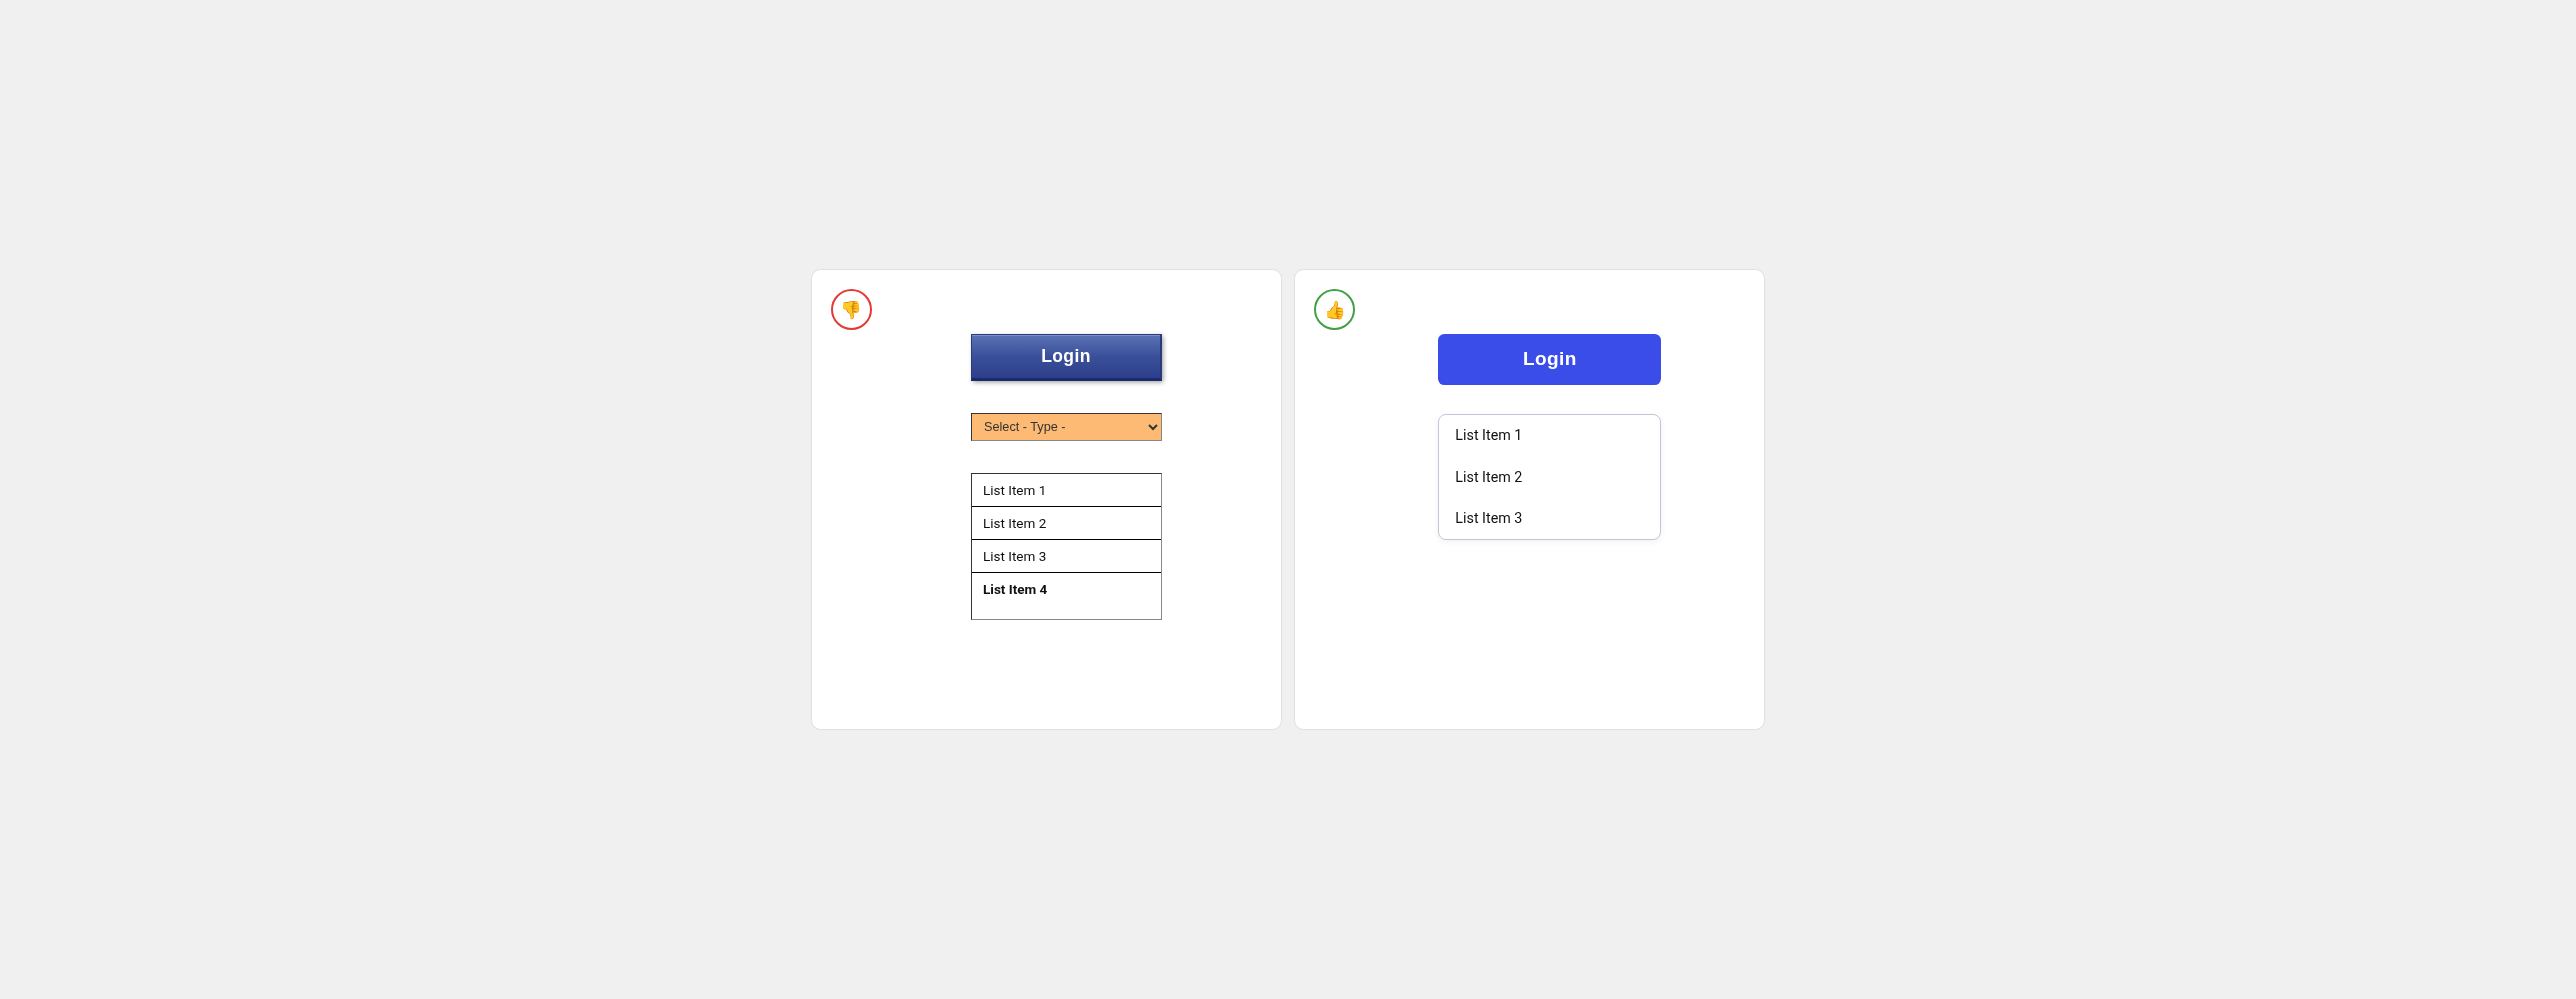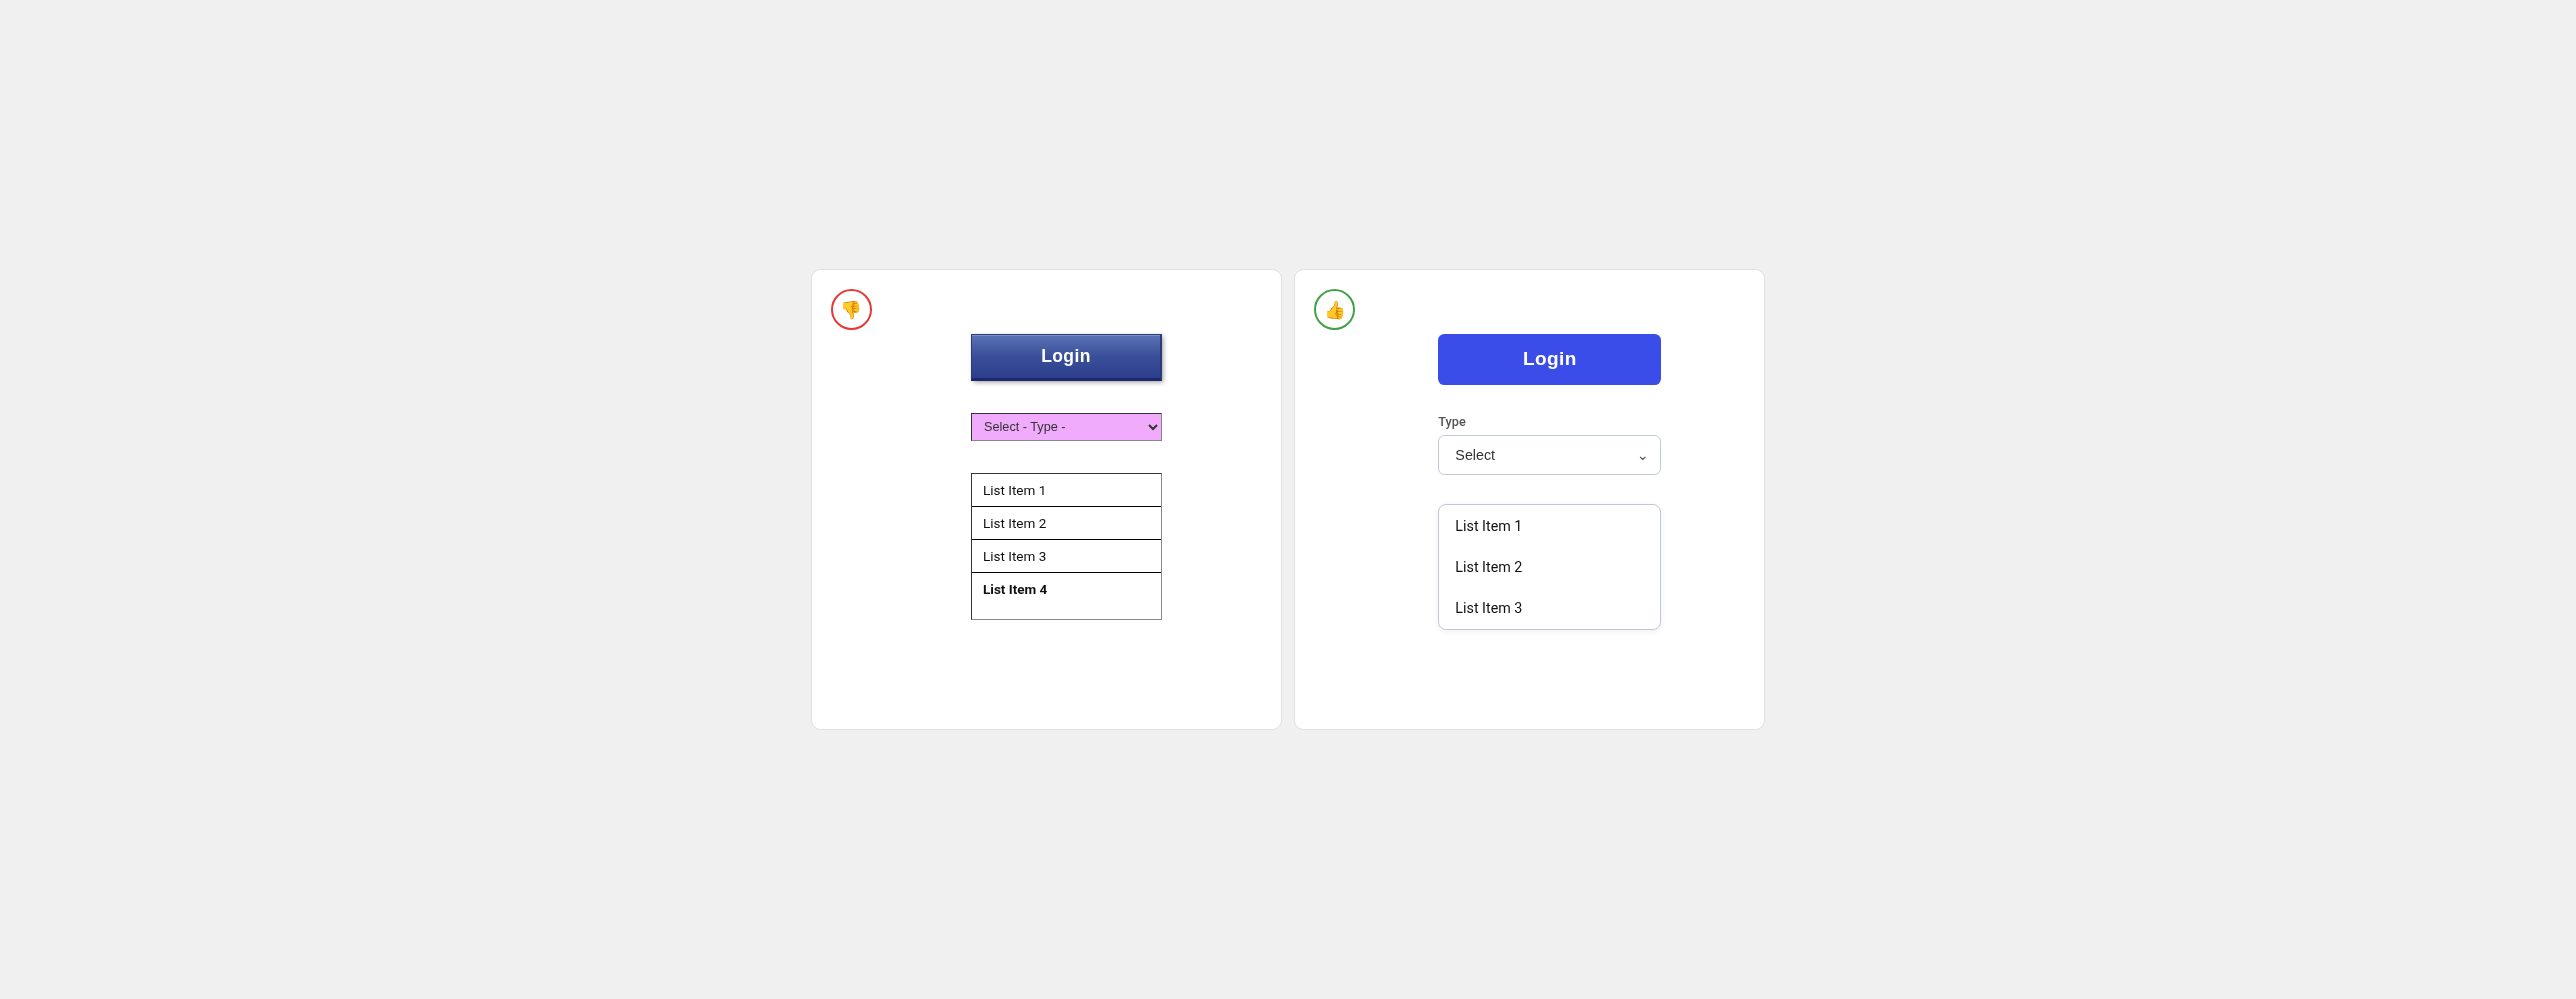--- a/index.html
+++ b/index.html
@@ -81,21 +81,21 @@
       cursor: pointer;
       letter-spacing: 0.4px;
       box-shadow: inset 0 0.8px 0 rgba(255,255,255,0.3), 1.6px 2.4px 4.8px rgba(0,0,0,0.4);
       min-width: 191px;
       text-align: center;
     }
 
     .select-old {
       appearance: auto;
       -webkit-appearance: auto;
-      background: #f0abfc;
+      background: #fdba74;
       border: 1.6px inset #888;
       padding: 4.8px 8px;
       font-size: 12.7px;
       min-width: 191px;
       color: #333;
     }
 
     .listbox-old {
       border: 1.6px inset #888;
       min-width: 191px;
@@ -237,29 +237,20 @@
   </div>
 
   <div class="panel">
     <div class="badge badge-good">
       <span>👍</span>
     </div>
 
     <div class="panel-right">
       <button class="login-btn-new">Login</button>
 
-      <div class="type-group">
-        <label class="type-label">Type</label>
-        <div class="select-new-wrapper">
-          <select>
-            <option>Select</option>
-          </select>
-          <span class="select-chevron">⌄</span>
-        </div>
-      </div>
 
       <div class="listbox-new">
         <div class="listbox-new-item">List Item 1</div>
         <div class="listbox-new-item">List Item 2</div>
         <div class="listbox-new-item">List Item 3</div>
       </div>
     </div>
   </div>
 
 </div>

